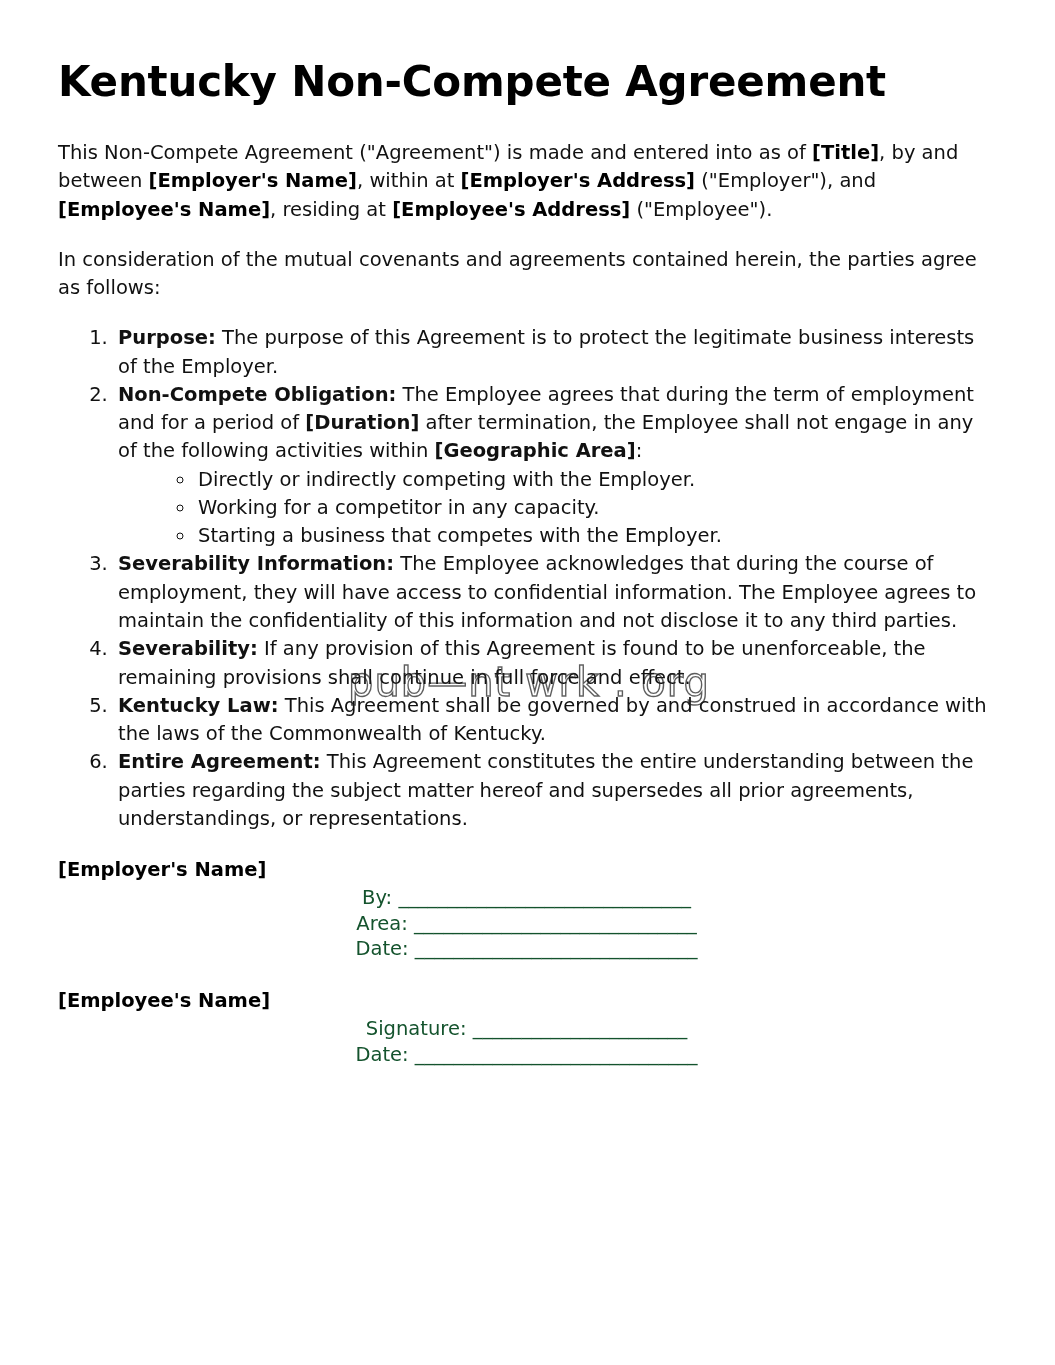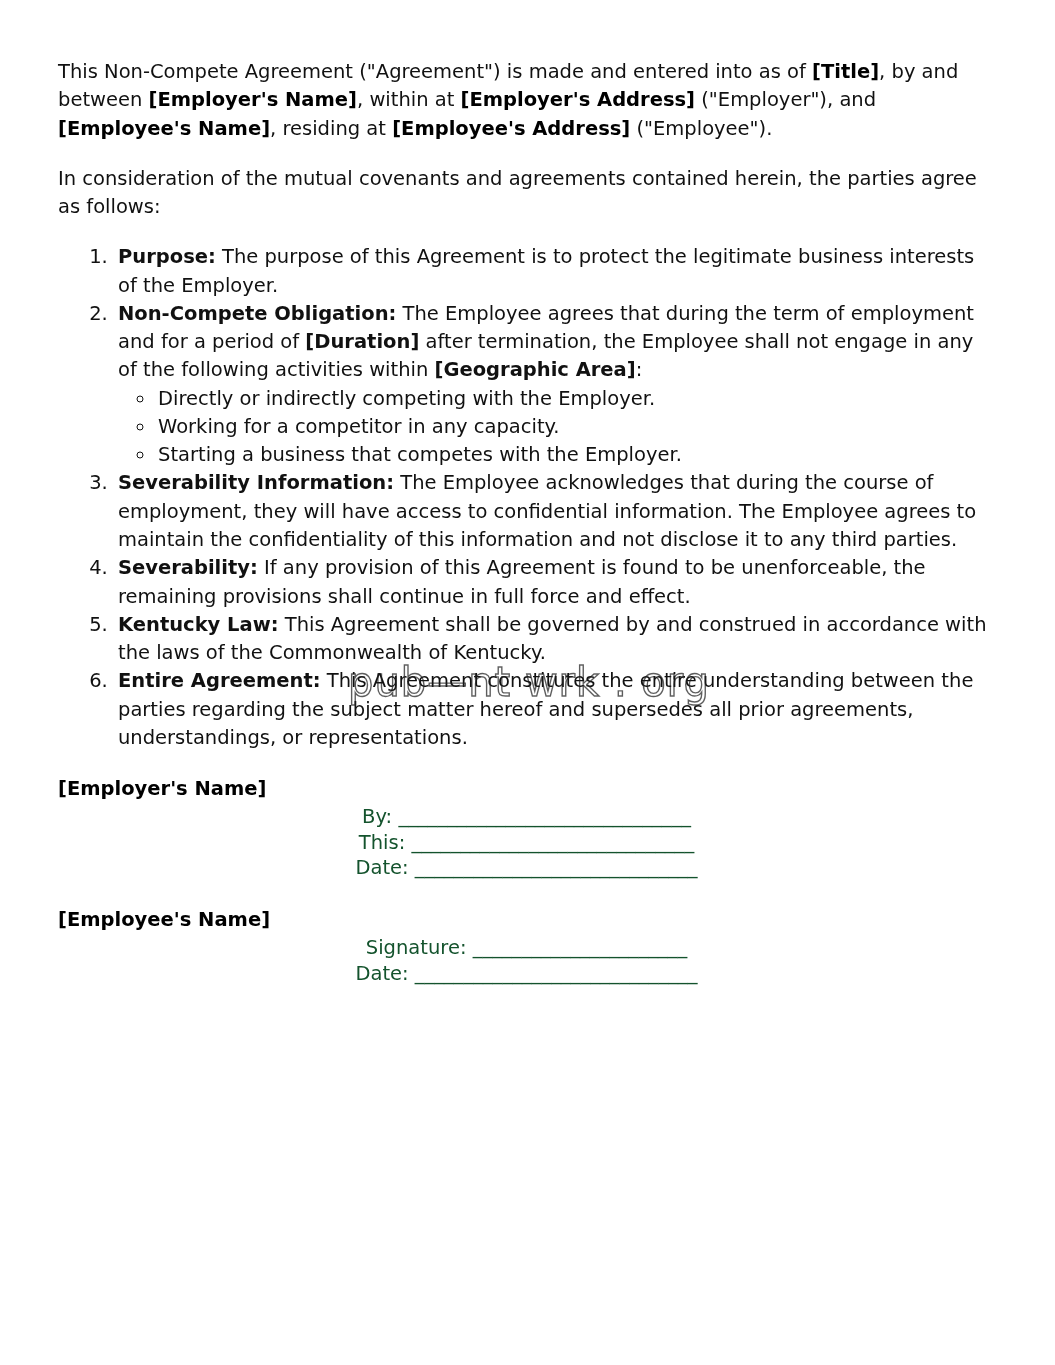--- a/index.html
+++ b/index.html
@@ -53,20 +53,21 @@
     margin: 0 0 0 0;
     padding-left: 4px;
   }
   ul.sub-list {
     list-style-type: circle;
     margin: 0;
     padding-left: 38px;
   }
   ul.sub-list > li {
     padding-left: 2px;
+    margin-left: 40px;
   }
   .witness {
     font-size: 19.5px;
     line-height: 1.45;
     margin: 10px 0 26px 0;
     max-width: 945px;
     color: #111;
   }
   .sig-block {
     font-size: 19.5px;
@@ -99,20 +100,21 @@
     pointer-events: none;
     user-select: none;
     line-height: 1;
   }
 </style>
 </head>
 <body>
 
 <div class="page">
 
+  <h1 class="doc-title">Kentucky Non-Compete Agreement</h1>
 
   <p class="para"><span>This Non-Compete Agreement ("Agreement") is made and entered into as of </span><b>[Title]</b><span>, by and between </span><b>[Employer's Name]</b><span>, within at </span><b>[Employer's Address]</b><span> ("Employer"), and </span><b>[Employee's Name]</b><span>, residing at </span><b>[Employee's Address]</b><span> ("Employee").</span></p>
 
   <p class="para">In consideration of the mutual covenants and agreements contained herein, the parties agree as follows:</p>
 
   <ol class="main-list">
     <li><b>Purpose:</b><span> The purpose of this Agreement is to protect the legitimate business interests of the Employer.</span></li>
 
     <li><b>Non-Compete Obligation:</b><span> The Employee agrees that during the term of employment and for a period of </span><b>[Duration]</b><span> after termination, the Employee shall not engage in any of the following activities within </span><b>[Geographic Area]</b><span>:</span>
       <ul class="sub-list">
@@ -128,21 +130,21 @@
 
     <li><b>Kentucky Law:</b><span> This Agreement shall be governed by and construed in accordance with the laws of the Commonwealth of Kentucky.</span></li>
 
     <li><b>Entire Agreement:</b><span> This Agreement constitutes the entire understanding between the parties regarding the subject matter hereof and supersedes all prior agreements, understandings, or representations.</span></li>
   </ol>
 
 
   <div class="sig-block">
     <div class="sig-name">[Employer's Name]</div>
     <div class="sig-line">By: ______________________________</div>
-    <div class="sig-line">This: _____________________________</div>
+    <div class="sig-line">Area: _____________________________</div>
     <div class="sig-line">Date: _____________________________</div>
   </div>
 
   <div class="sig-block">
     <div class="sig-name">[Employee's Name]</div>
     <div class="sig-line">Signature: ______________________</div>
     <div class="sig-line">Date: _____________________________</div>
   </div>
 
   <div class="watermark">pub—nt wrk . org</div>

